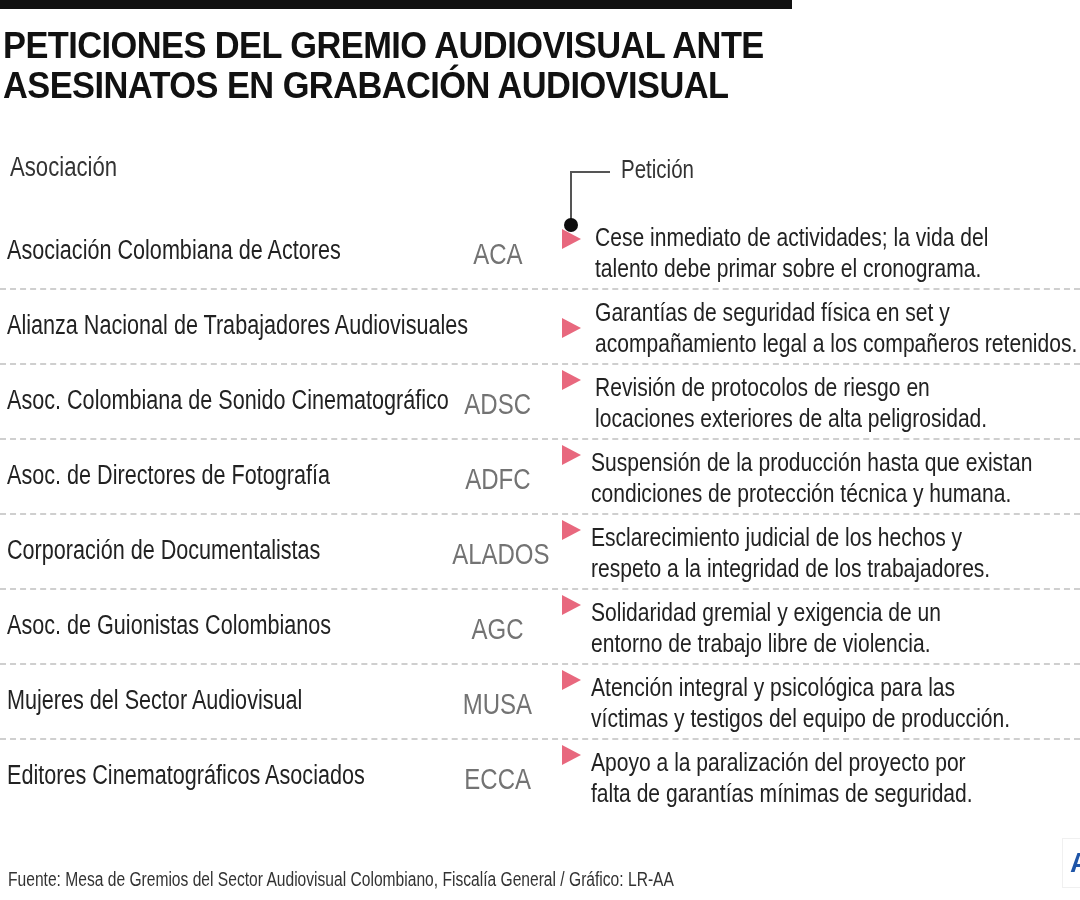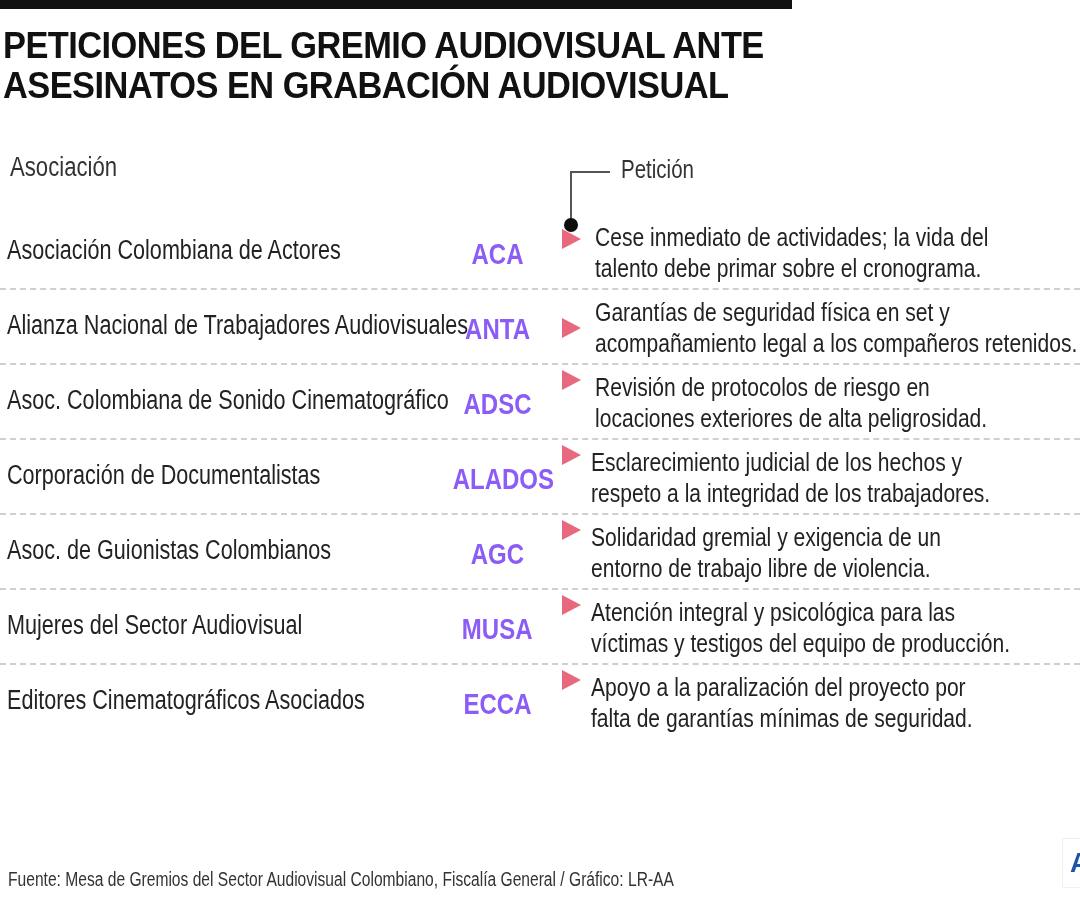--- a/index.html
+++ b/index.html
@@ -22,21 +22,21 @@
   .col-head-peticion { position: absolute; left: 621px; top: 155px; font-size: 25px; color: #333;
     transform: scaleX(0.82); transform-origin: left top; }
 
   .rows { position: absolute; left: 0; top: 215px; width: 1080px; }
   .row { position: relative; height: 75px; border-bottom: 2px dashed #cfcfcf; }
   .row:last-child { border-bottom: none; }
 
   .assoc-name { position: absolute; left: 7px; top: 20px; font-size: 27px; color: #222; white-space: nowrap;
     transform: scaleX(0.80); transform-origin: left top; }
   .acronym { position: absolute; left: 440px; width: 115px; top: 22px; text-align: center;
-    font-weight: bold; font-size: 30px; color: #8b5cf6; white-space: nowrap; }
+    font-weight: normal; font-size: 30px; color: #737373; white-space: nowrap; }
   .acronym span { display: inline-block; transform: scaleX(0.80); }
 
   .arrow { position: absolute; left: 562px; top: 14px; width: 0; height: 0;
     border-top: 10px solid transparent; border-bottom: 10px solid transparent; border-left: 19px solid #e8687e; }
   .petition { position: absolute; left: 595px; top: 7px; width: 600px; font-size: 26px; line-height: 31px; color: #222;
     transform: scaleX(0.81); transform-origin: left top; }
   .petition div { white-space: nowrap; }
 
   .source { position: absolute; left: 8px; top: 868px; font-size: 20px; color: #333; white-space: nowrap;
     transform: scaleX(0.78); transform-origin: left top; }
@@ -68,34 +68,42 @@
     <div class="assoc-name">Asociación Colombiana de Actores</div>
     <div class="acronym"><span>ACA</span></div>
     <div class="arrow"></div>
     <div class="petition">
       <div>Cese inmediato de actividades; la vida del</div>
         <div>talento debe primar sobre el cronograma.</div>
     </div>
   </div>
   <div class="row">
     <div class="assoc-name">Alianza Nacional de Trabajadores Audiovisuales</div>
-    <div class="acronym"><span>ANTA</span></div>
     <div class="arrow" style="top:28px"></div>
     <div class="petition">
       <div>Garantías de seguridad física en set y</div>
         <div>acompañamiento legal a los compañeros retenidos.</div>
     </div>
   </div>
   <div class="row">
     <div class="assoc-name">Asoc. Colombiana de Sonido Cinematográfico</div>
     <div class="acronym"><span>ADSC</span></div>
     <div class="arrow" style="top:5px"></div>
     <div class="petition">
       <div>Revisión de protocolos de riesgo en</div>
         <div>locaciones exteriores de alta peligrosidad.</div>
+    </div>
+  </div>
+  <div class="row">
+    <div class="assoc-name">Asoc. de Directores de Fotografía</div>
+    <div class="acronym"><span>ADFC</span></div>
+    <div class="arrow" style="top:5px"></div>
+    <div class="petition" style="left:591px">
+      <div>Suspensión de la producción hasta que existan</div>
+        <div>condiciones de protección técnica y humana.</div>
     </div>
   </div>
   <div class="row">
     <div class="assoc-name">Corporación de Documentalistas</div>
     <div class="acronym"><span>ALADOS</span></div>
     <div class="arrow" style="top:5px"></div>
     <div class="petition" style="left:591px">
       <div>Esclarecimiento judicial de los hechos y</div>
         <div>respeto a la integridad de los trabajadores.</div>
     </div>

